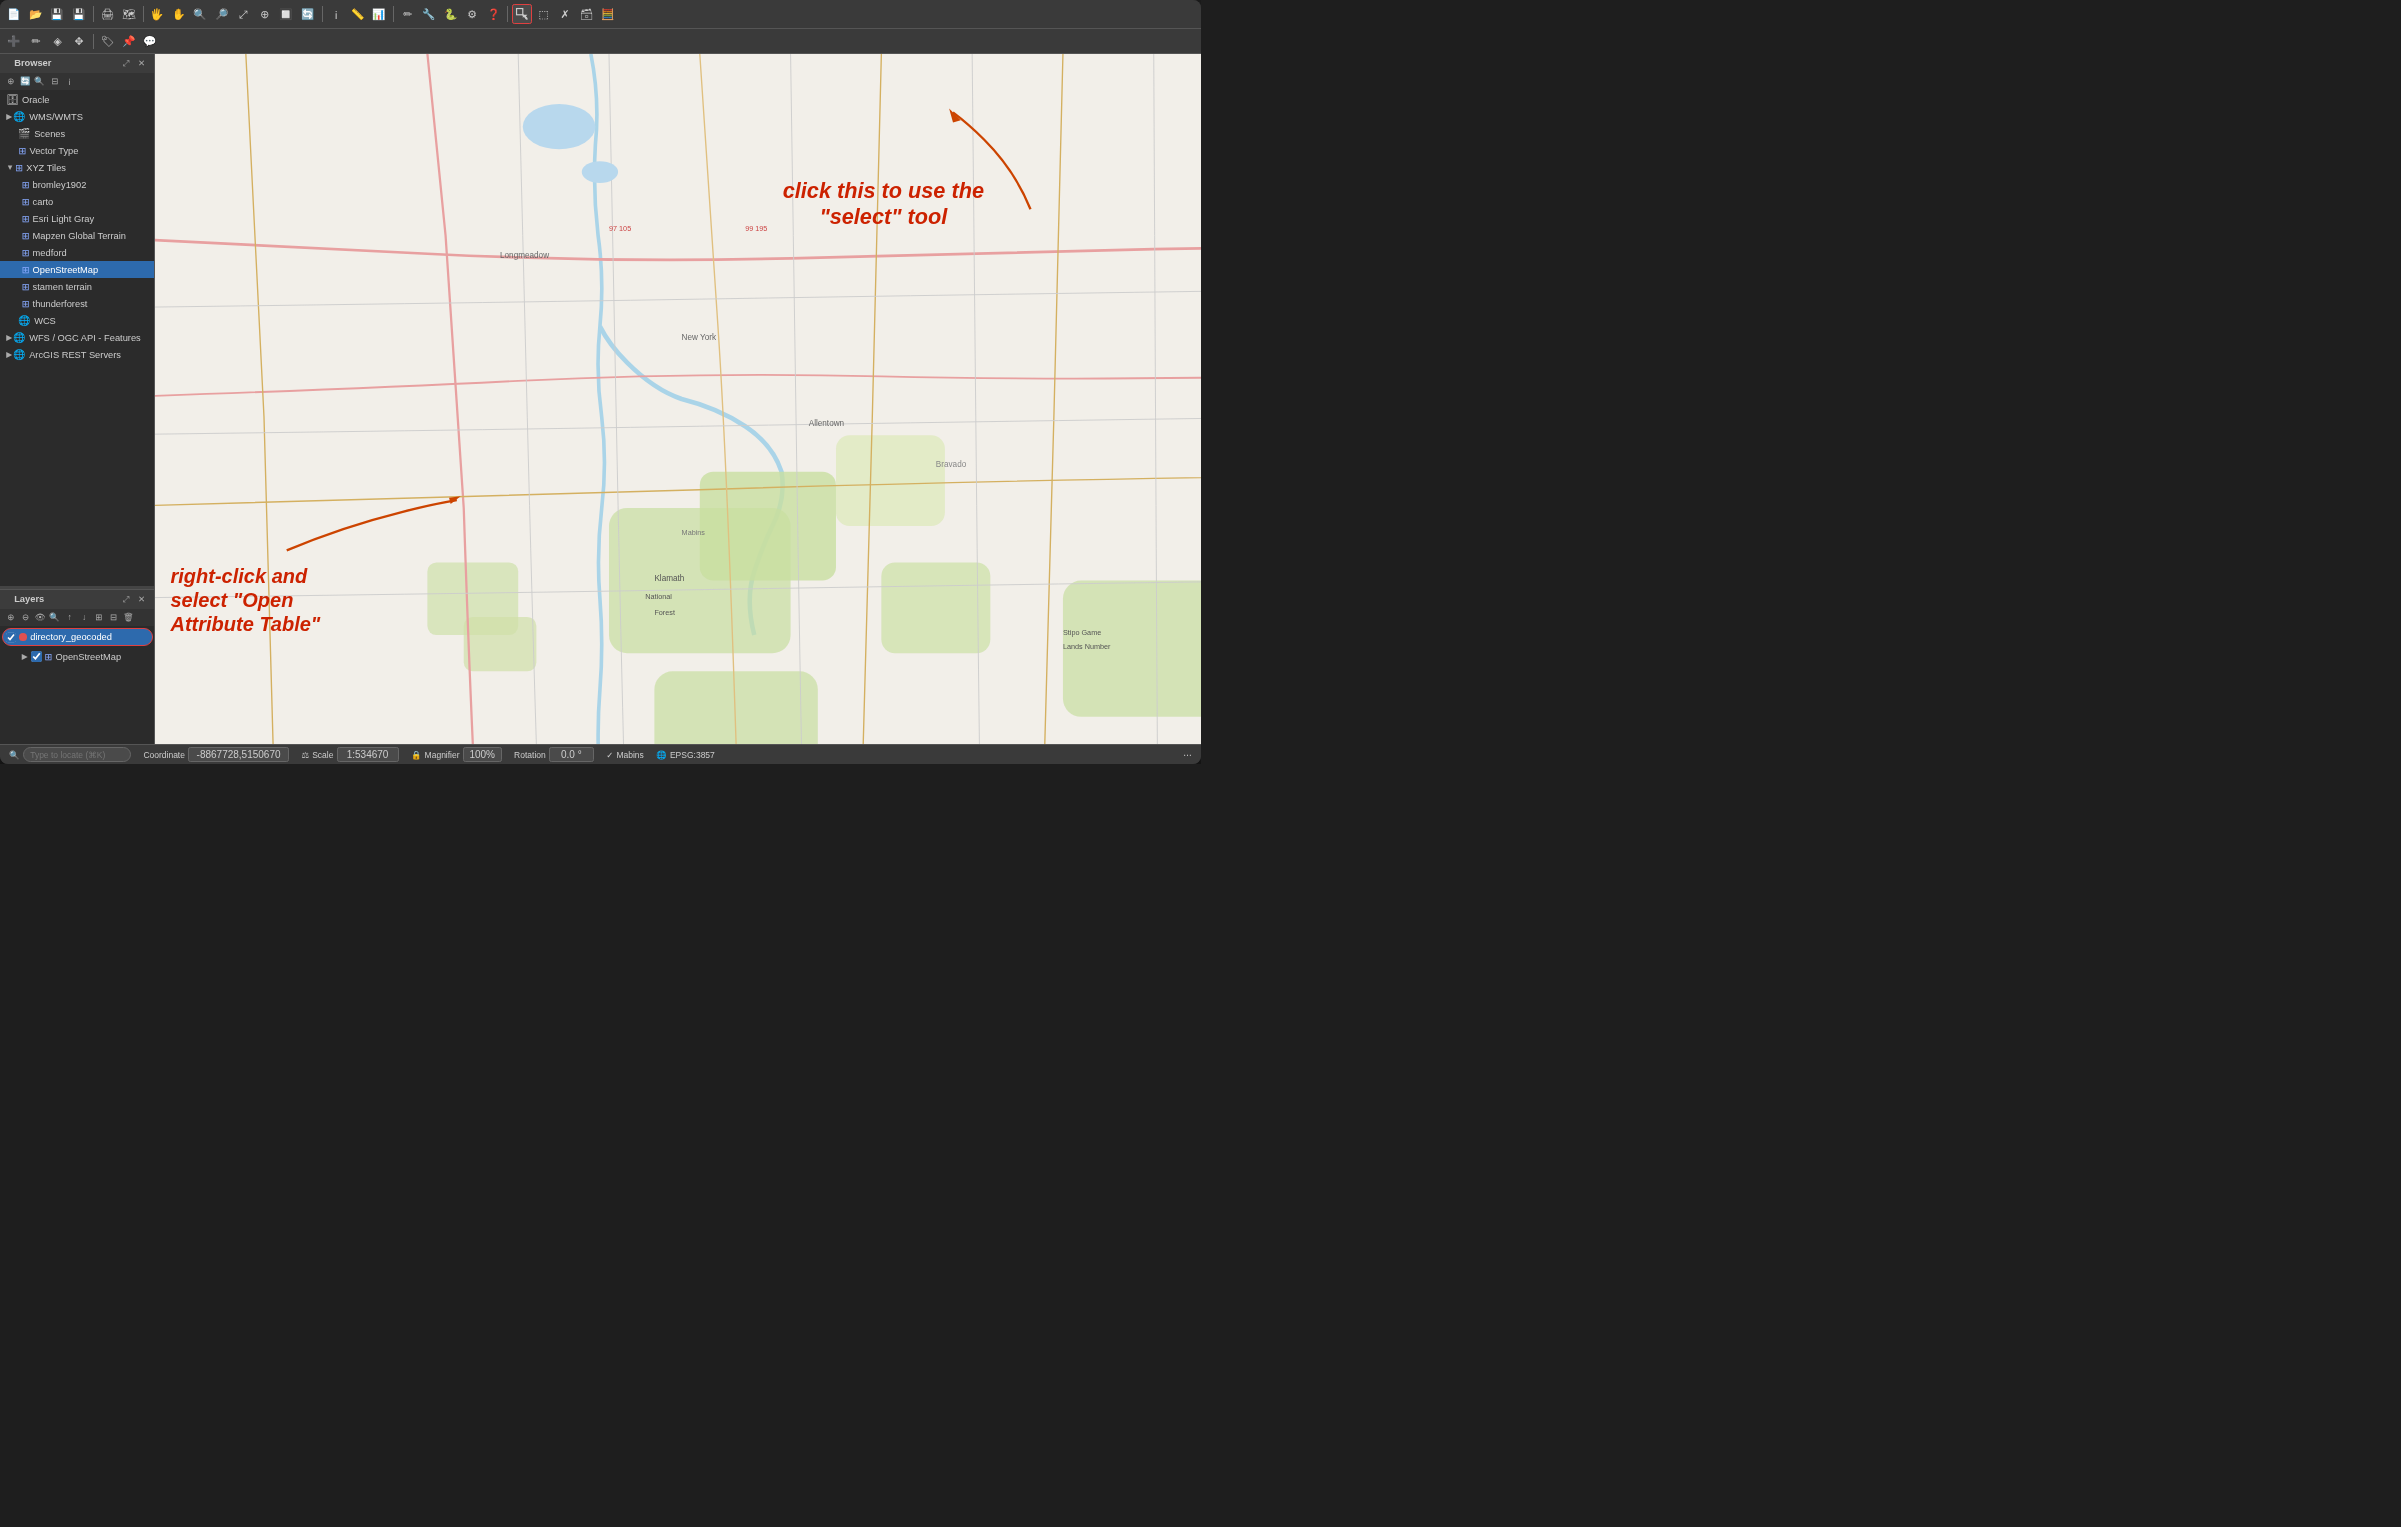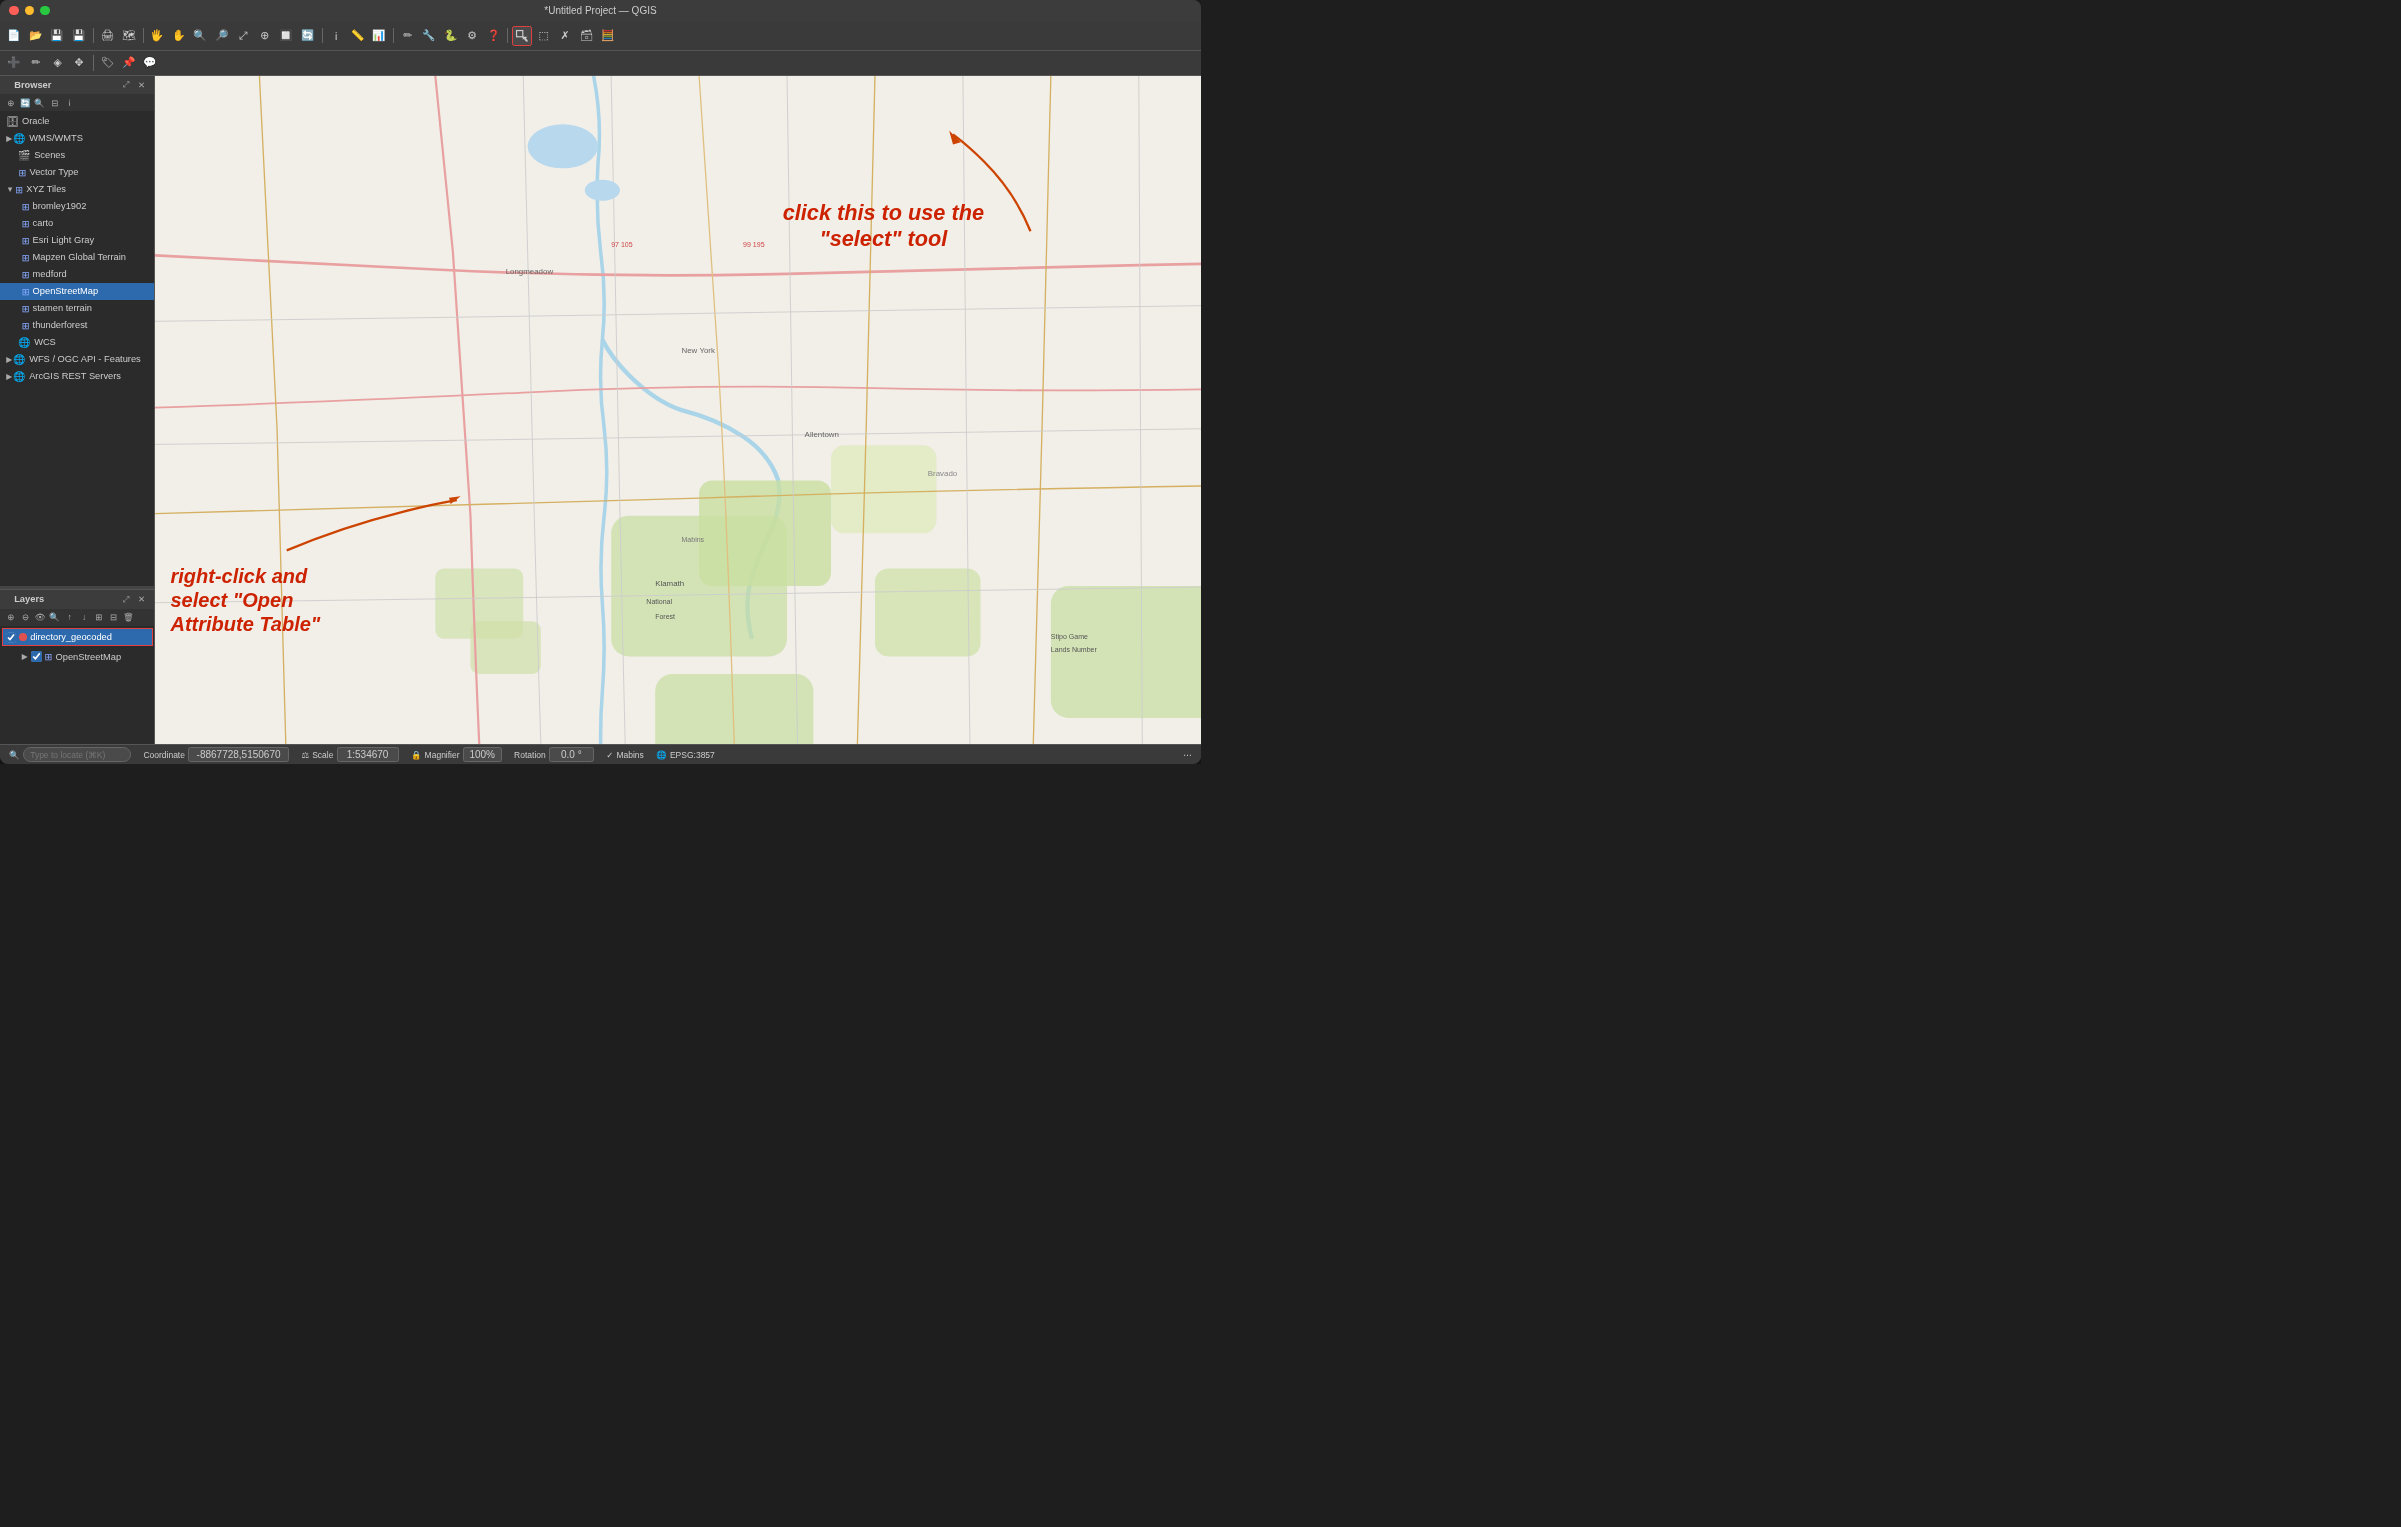--- a/index.html
+++ b/index.html
@@ -278,28 +278,20 @@
       color: #ccc;
       font-size: 8.5px;
       width: 108px;
     }
   </style>
 </head>
 <body>
 
 <div class="window">
 
-  <div class="titlebar">
-    <div class="traffic-lights">
-      <div class="traffic-light tl-red"></div>
-      <div class="traffic-light tl-yellow"></div>
-      <div class="traffic-light tl-green"></div>
-    </div>
-    <span class="titlebar-title">*Untitled Project — QGIS</span>
-  </div>
 
   <div class="toolbar-area">
     <div class="toolbar-row">
 
       <button class="toolbar-btn">📄</button>
       <button class="toolbar-btn">📂</button>
       <button class="toolbar-btn">💾</button>
       <button class="toolbar-btn">💾</button>
       <div class="toolbar-separator"></div>
       <button class="toolbar-btn">🖨</button>
@@ -467,21 +459,21 @@
           <span class="panel-icon">👁</span>
           <span class="panel-icon">🔍</span>
           <span class="panel-icon">↑</span>
           <span class="panel-icon">↓</span>
           <span class="panel-icon">⊞</span>
           <span class="panel-icon">⊟</span>
           <span class="panel-icon">🗑</span>
         </div>
         <div class="tree-content">
 
-          <div class="layer-item selected" style="border: 1.5px solid #e04040; border-radius: 0; margin: 0.8px 1.5px;">
+          <div class="layer-item selected" style="border: 1.5px solid #e04040; border-radius: 9px; margin: 0.8px 1.5px;">
             <input type="checkbox" class="layer-checkbox" checked="" style="">
             <div class="layer-dot"></div>
             <span>directory_geocoded</span>
           </div>
 
           <div class="layer-item" style="padding-left: 21.7px;">
             <span style="margin-right:3.1px; color:#aaa; font-size:7.7px;">▶</span>
             <input type="checkbox" class="layer-checkbox" checked="" style="">
             <span style="color:#88aaff; font-size:9.3px; margin-right:3.1px;">⊞</span>
             <span>OpenStreetMap</span>

